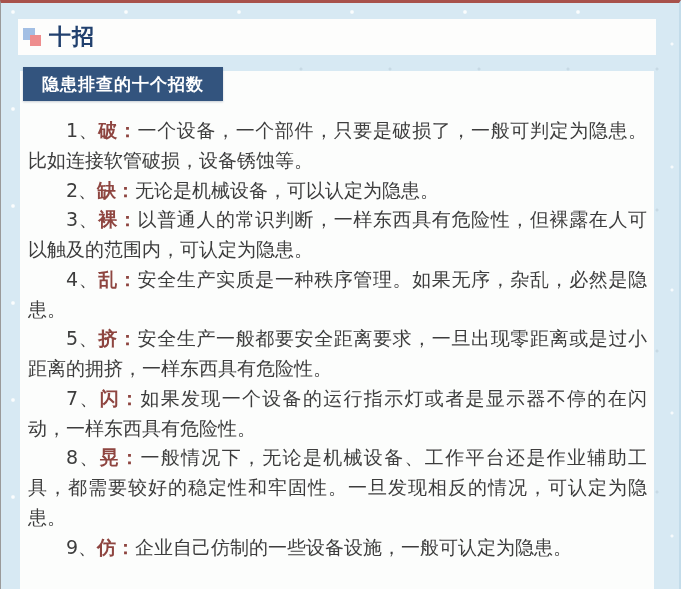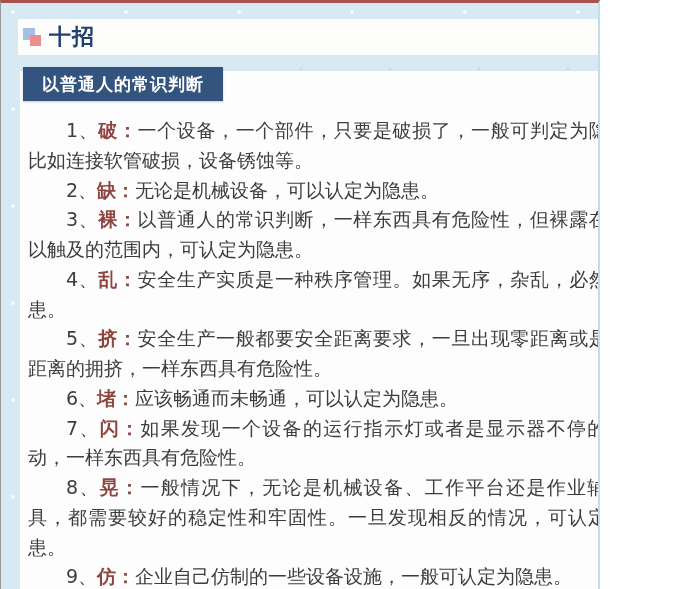--- a/index.html
+++ b/index.html
@@ -2,21 +2,21 @@
 <html><head>
 <meta charset="utf-8">
 <style>
   html, body {
     margin: 0;
     padding: 0;
     font-family: "DejaVu Sans", "Liberation Sans", sans-serif;
   }
   .page {
     position: relative;
-    width: 600px;
+    width: 681px;
     height: 589px;
     box-sizing: border-box;
     overflow: hidden;
     background-color: #d7e9f3;
     
     background-image:
       radial-gradient(circle at 12px 9px,  rgba(255,255,255,0.9) 0 1.2px, transparent 2.4px),
       radial-gradient(circle at 67px 41px, rgba(255,255,255,0.8) 0 1px,   transparent 2px),
       radial-gradient(circle at 33px 66px, rgba(140,160,175,0.22) 0 1px,  transparent 2px),
       radial-gradient(circle at 95px 22px, rgba(140,160,175,0.18) 0 1.2px,transparent 2.4px),
@@ -116,29 +116,28 @@
 <div class="page">
 
   <div class="header-band">
     <span class="decor-icon">
       <span class="sq-blue"></span>
       <span class="sq-pink"></span>
     </span>
     <h1 class="page-title">十招</h1>
   </div>
 
-  <div class="section-badge">以普通人的常识判断</div>
+  <div class="section-badge">隐患排查的十个招数</div>
 
   <div class="content-panel">
     <div class="trick-list">
         <p class="list-item"><span>1、</span><span class="item-key">破：</span><span>一个设备，一个部件，只要是破损了，一般可判定为隐患。比如连接软管破损，设备锈蚀等。</span></p>
         <p class="list-item"><span>2、</span><span class="item-key">缺：</span><span>无论是机械设备，可以认定为隐患。</span></p>
         <p class="list-item"><span>3、</span><span class="item-key">裸：</span><span>以普通人的常识判断，一样东西具有危险性，但裸露在人可以触及的范围内，可认定为隐患。</span></p>
         <p class="list-item"><span>4、</span><span class="item-key">乱：</span><span>安全生产实质是一种秩序管理。如果无序，杂乱，必然是隐患。</span></p>
         <p class="list-item"><span>5、</span><span class="item-key">挤：</span><span>安全生产一般都要安全距离要求，一旦出现零距离或是过小距离的拥挤，一样东西具有危险性。</span></p>
-        <p class="list-item"><span>6、</span><span class="item-key">堵：</span><span>应该畅通而未畅通，可以认定为隐患。</span></p>
         <p class="list-item"><span>7、</span><span class="item-key">闪：</span><span>如果发现一个设备的运行指示灯或者是显示器不停的在闪动，一样东西具有危险性。</span></p>
         <p class="list-item"><span>8、</span><span class="item-key">晃：</span><span>一般情况下，无论是机械设备、工作平台还是作业辅助工具，都需要较好的稳定性和牢固性。一旦发现相反的情况，可认定为隐患。</span></p>
         <p class="list-item"><span>9、</span><span class="item-key">仿：</span><span>企业自己仿制的一些设备设施，一般可认定为隐患。</span></p>
       </div>
   </div>
 
 </div>
 
 </body></html>

